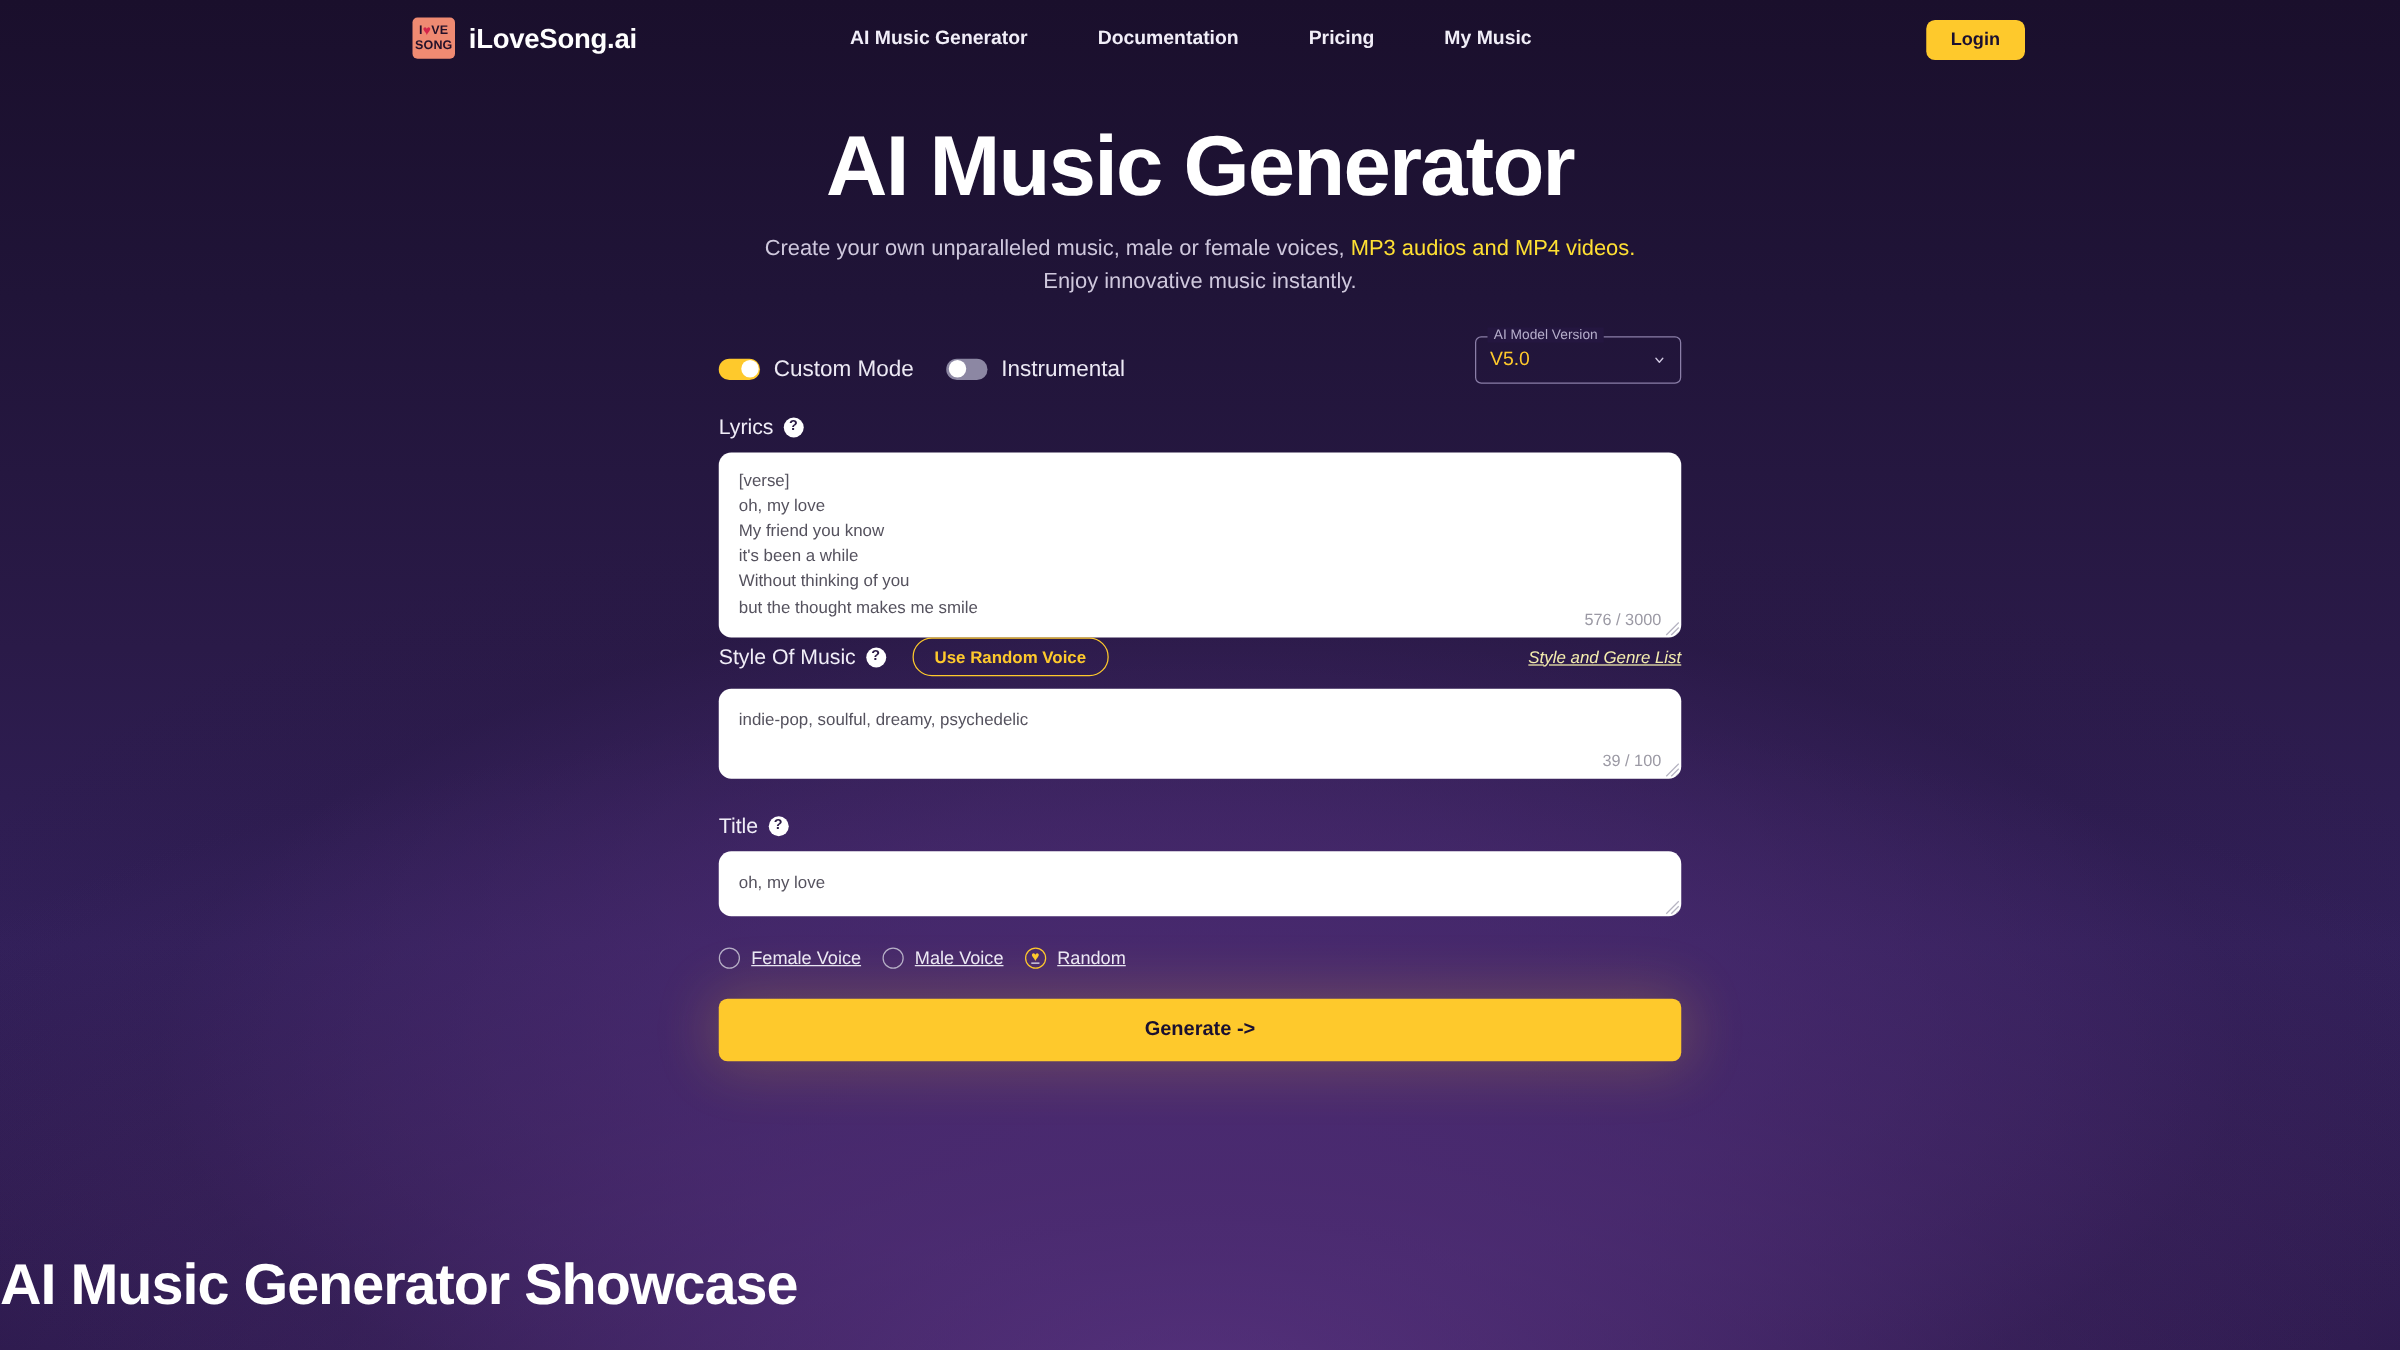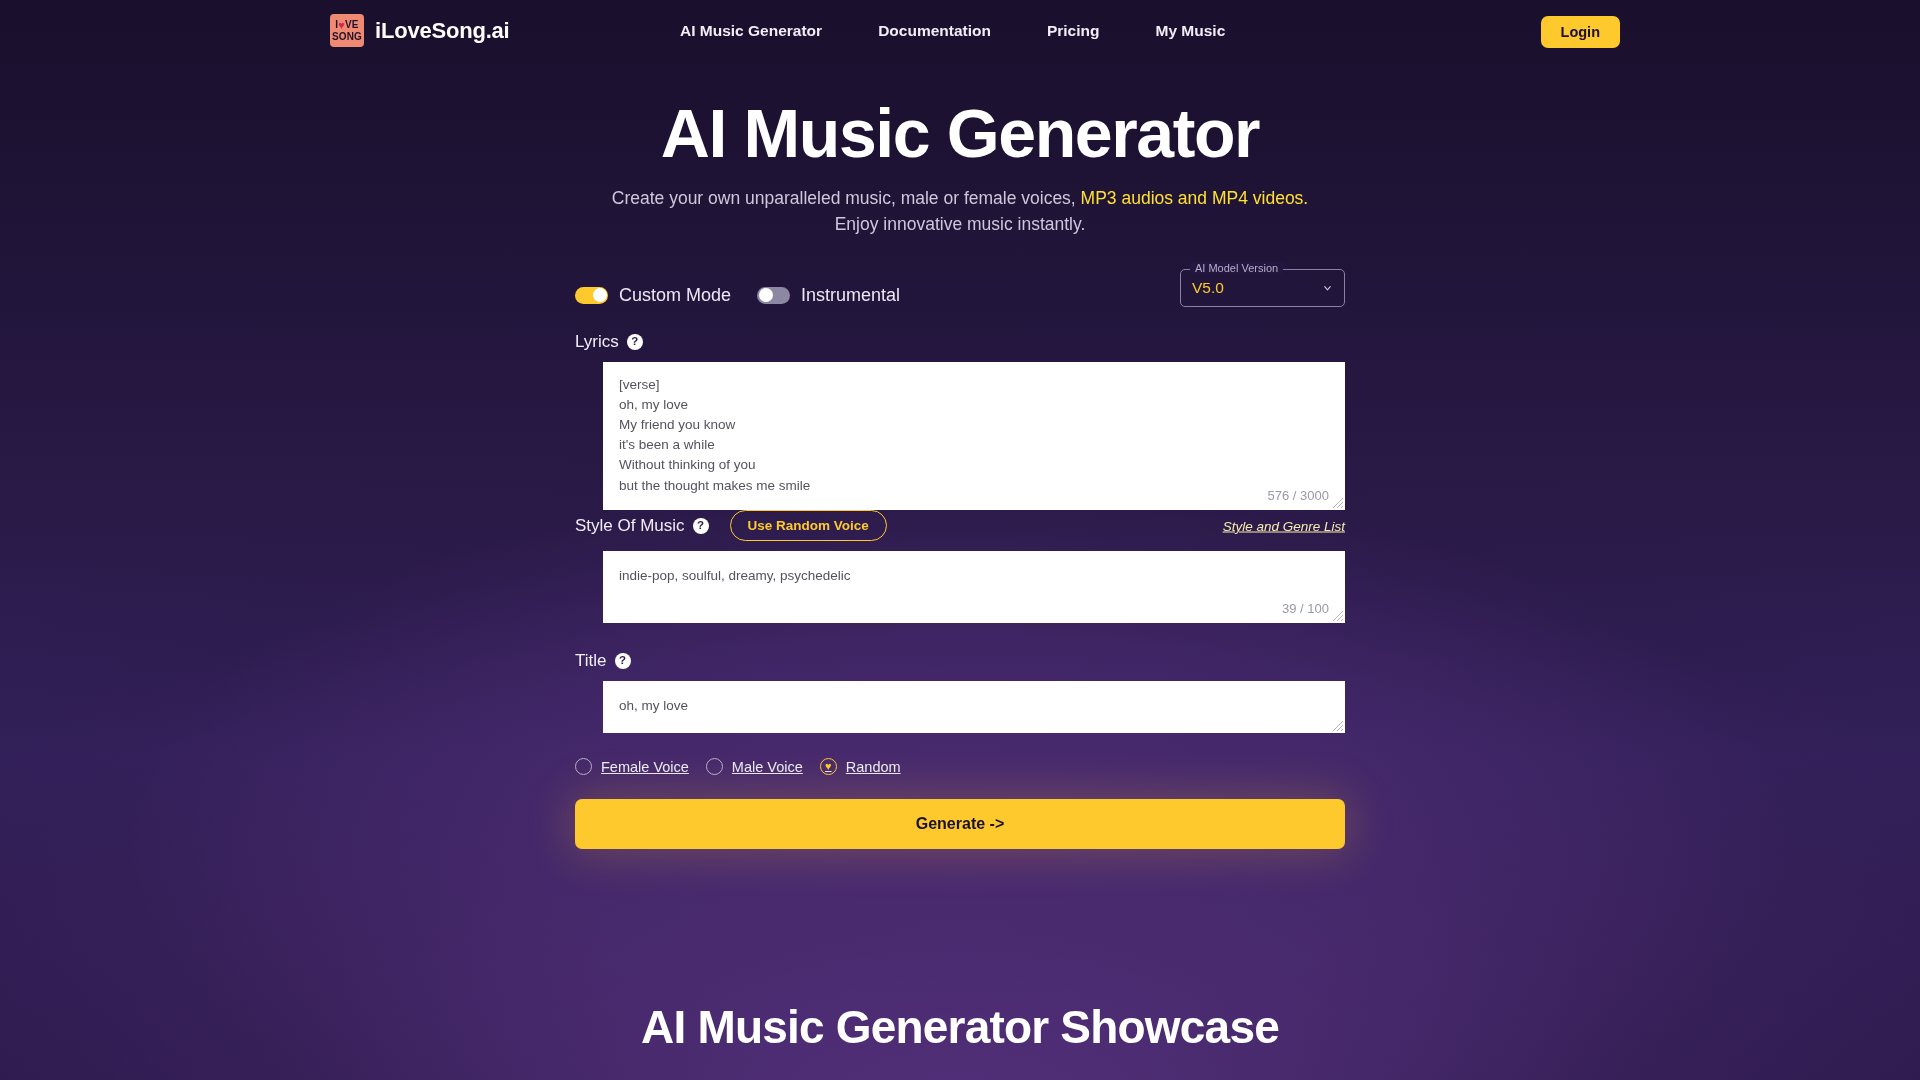--- a/index.html
+++ b/index.html
@@ -133,22 +133,22 @@
   }
   .help-icon {
     width: 16px; height: 16px; border-radius: 50%;
     background: #ffffff; color: #2a1a45;
     font-size: 11.5px; font-weight: 700;
     display: inline-flex; align-items: center; justify-content: center;
     line-height: 1; cursor: pointer; flex: none;
   }
 
   .input-shell {
-    position: relative; background: #ffffff; border-radius: 0;
-    margin-top: 10px; overflow: hidden; margin-left: 28px;
+    position: relative; background: #ffffff; border-radius: 10px;
+    margin-top: 10px; overflow: hidden;
   }
   .input-shell .content {
     padding: 13px 16px; font-size: 13.5px; color: #55525e; line-height: 1.49;
     white-space: pre-wrap; min-height: 100%;
   }
   .input-shell .content.single { padding-top: 15px; }
   .counter {
     position: absolute; right: 16px; bottom: 7px;
     font-size: 13px; color: #9b99a4;
   }
@@ -198,21 +198,21 @@
     background: #fec92c; color: #1a1030;
     border: none; border-radius: 7px;
     font-family: inherit; font-size: 16px; font-weight: 700;
     padding: 16px 0; cursor: pointer;
     box-shadow: 0 0 46px 6px rgba(254,201,44,0.20);
   }
 
   
   .showcase {
     position: absolute; top: 1000px; left: 0; right: 0;
-    text-align: center;
+    text-align: left;
   }
   .showcase h2 {
     font-size: 46px; font-weight: 700; color: #ffffff; letter-spacing: -0.8px;
   }
 </style>
 </head>
 <body>
 
 <div class="page">
 

